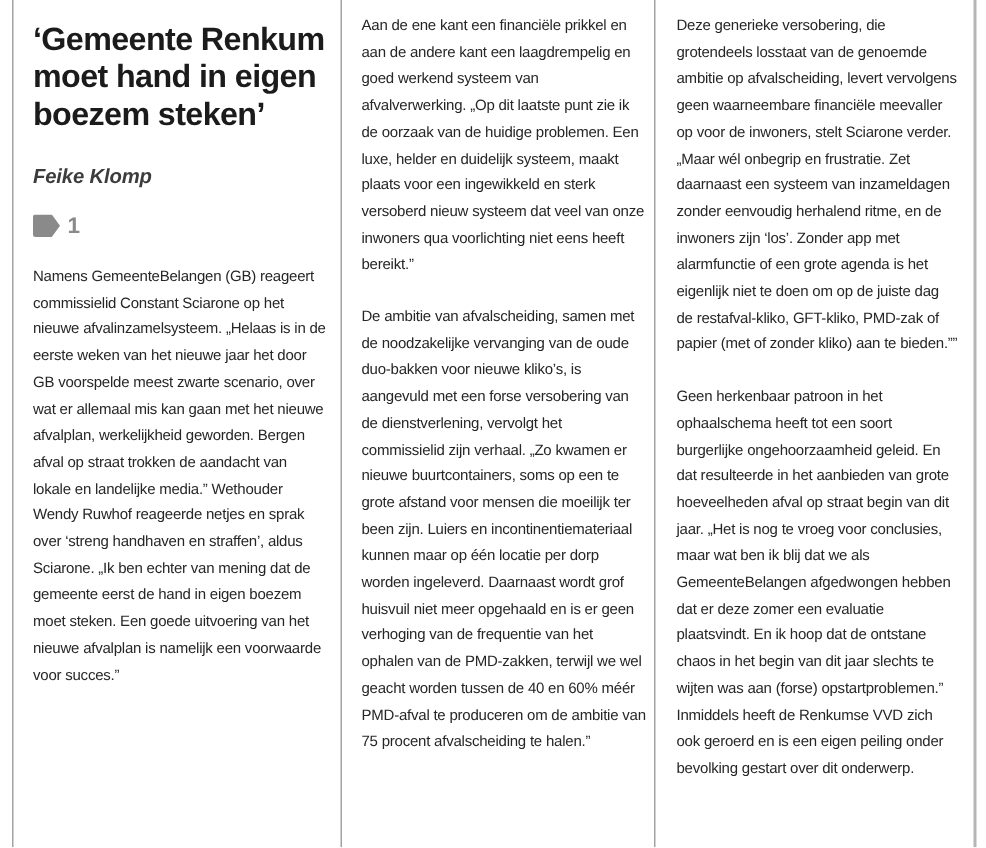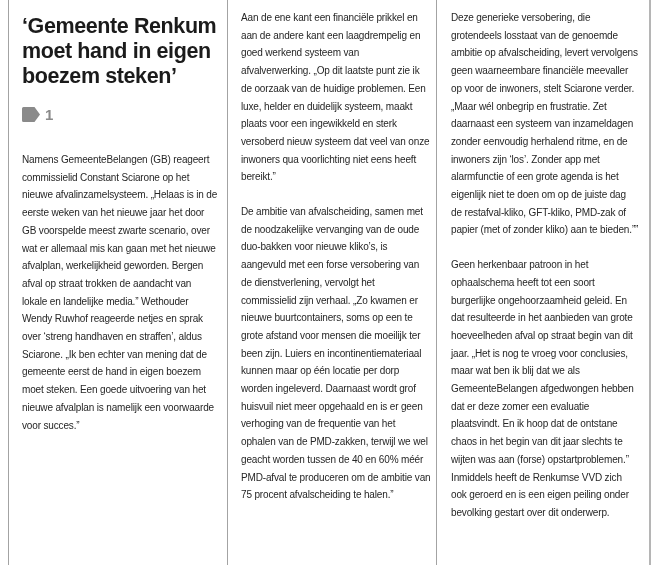--- a/index.html
+++ b/index.html
@@ -65,35 +65,36 @@
   }
 
   .body-text p {
     margin: 0 0 17px 0;
     font-size: 10px;
     line-height: 17.7px;
     letter-spacing: -0.15px;
     color: #262626;
     text-align: left;
   }
-  .col-1 .body-text { margin-top: 28px; }
+  .col-1 .body-text { margin-top: 17px; }
   .col-2 .body-text, .col-3 .body-text { margin-top: 9px; }
 </style>
 </head>
 <body>
 
 <div class="page">
 
   <div class="vrule left"></div>
   <div class="vrule mid1"></div>
   <div class="vrule mid2"></div>
   <div class="vrule right"></div>
 
   <div class="col col-1">
     <h1 class="headline">‘Gemeente Renkum moet hand in eigen boezem steken’</h1>
+    <div class="byline">Feike Klomp</div>
     <div class="comments">
       <span class="comment-icon">
         <svg width="18" height="15" viewBox="0 0 18 15">
           <path d="M1.5 0 H12.5 L18 7.5 L12.5 15 H1.5 A1.5 1.5 0 0 1 0 13.5 V1.5 A1.5 1.5 0 0 1 1.5 0 Z" fill="#8a8a8a"></path>
         </svg>
       </span>
       <span class="comment-count">1</span>
     </div>
     <div class="body-text">
       <p>Namens GemeenteBelangen (GB) reageert commissielid Constant Sciarone op het nieuwe afvalinzamelsysteem. „Helaas is in de eerste weken van het nieuwe jaar het door GB voorspelde meest zwarte scenario, over wat er allemaal mis kan gaan met het nieuwe afvalplan, werkelijkheid geworden. Bergen afval op straat trokken de aandacht van lokale en landelijke media.” Wethouder Wendy Ruwhof reageerde netjes en sprak over ‘streng handhaven en straffen’, aldus Sciarone. „Ik ben echter van mening dat de gemeente eerst de hand in eigen boezem moet steken. Een goede uitvoering van het nieuwe afvalplan is namelijk een voorwaarde voor succes.”</p>

